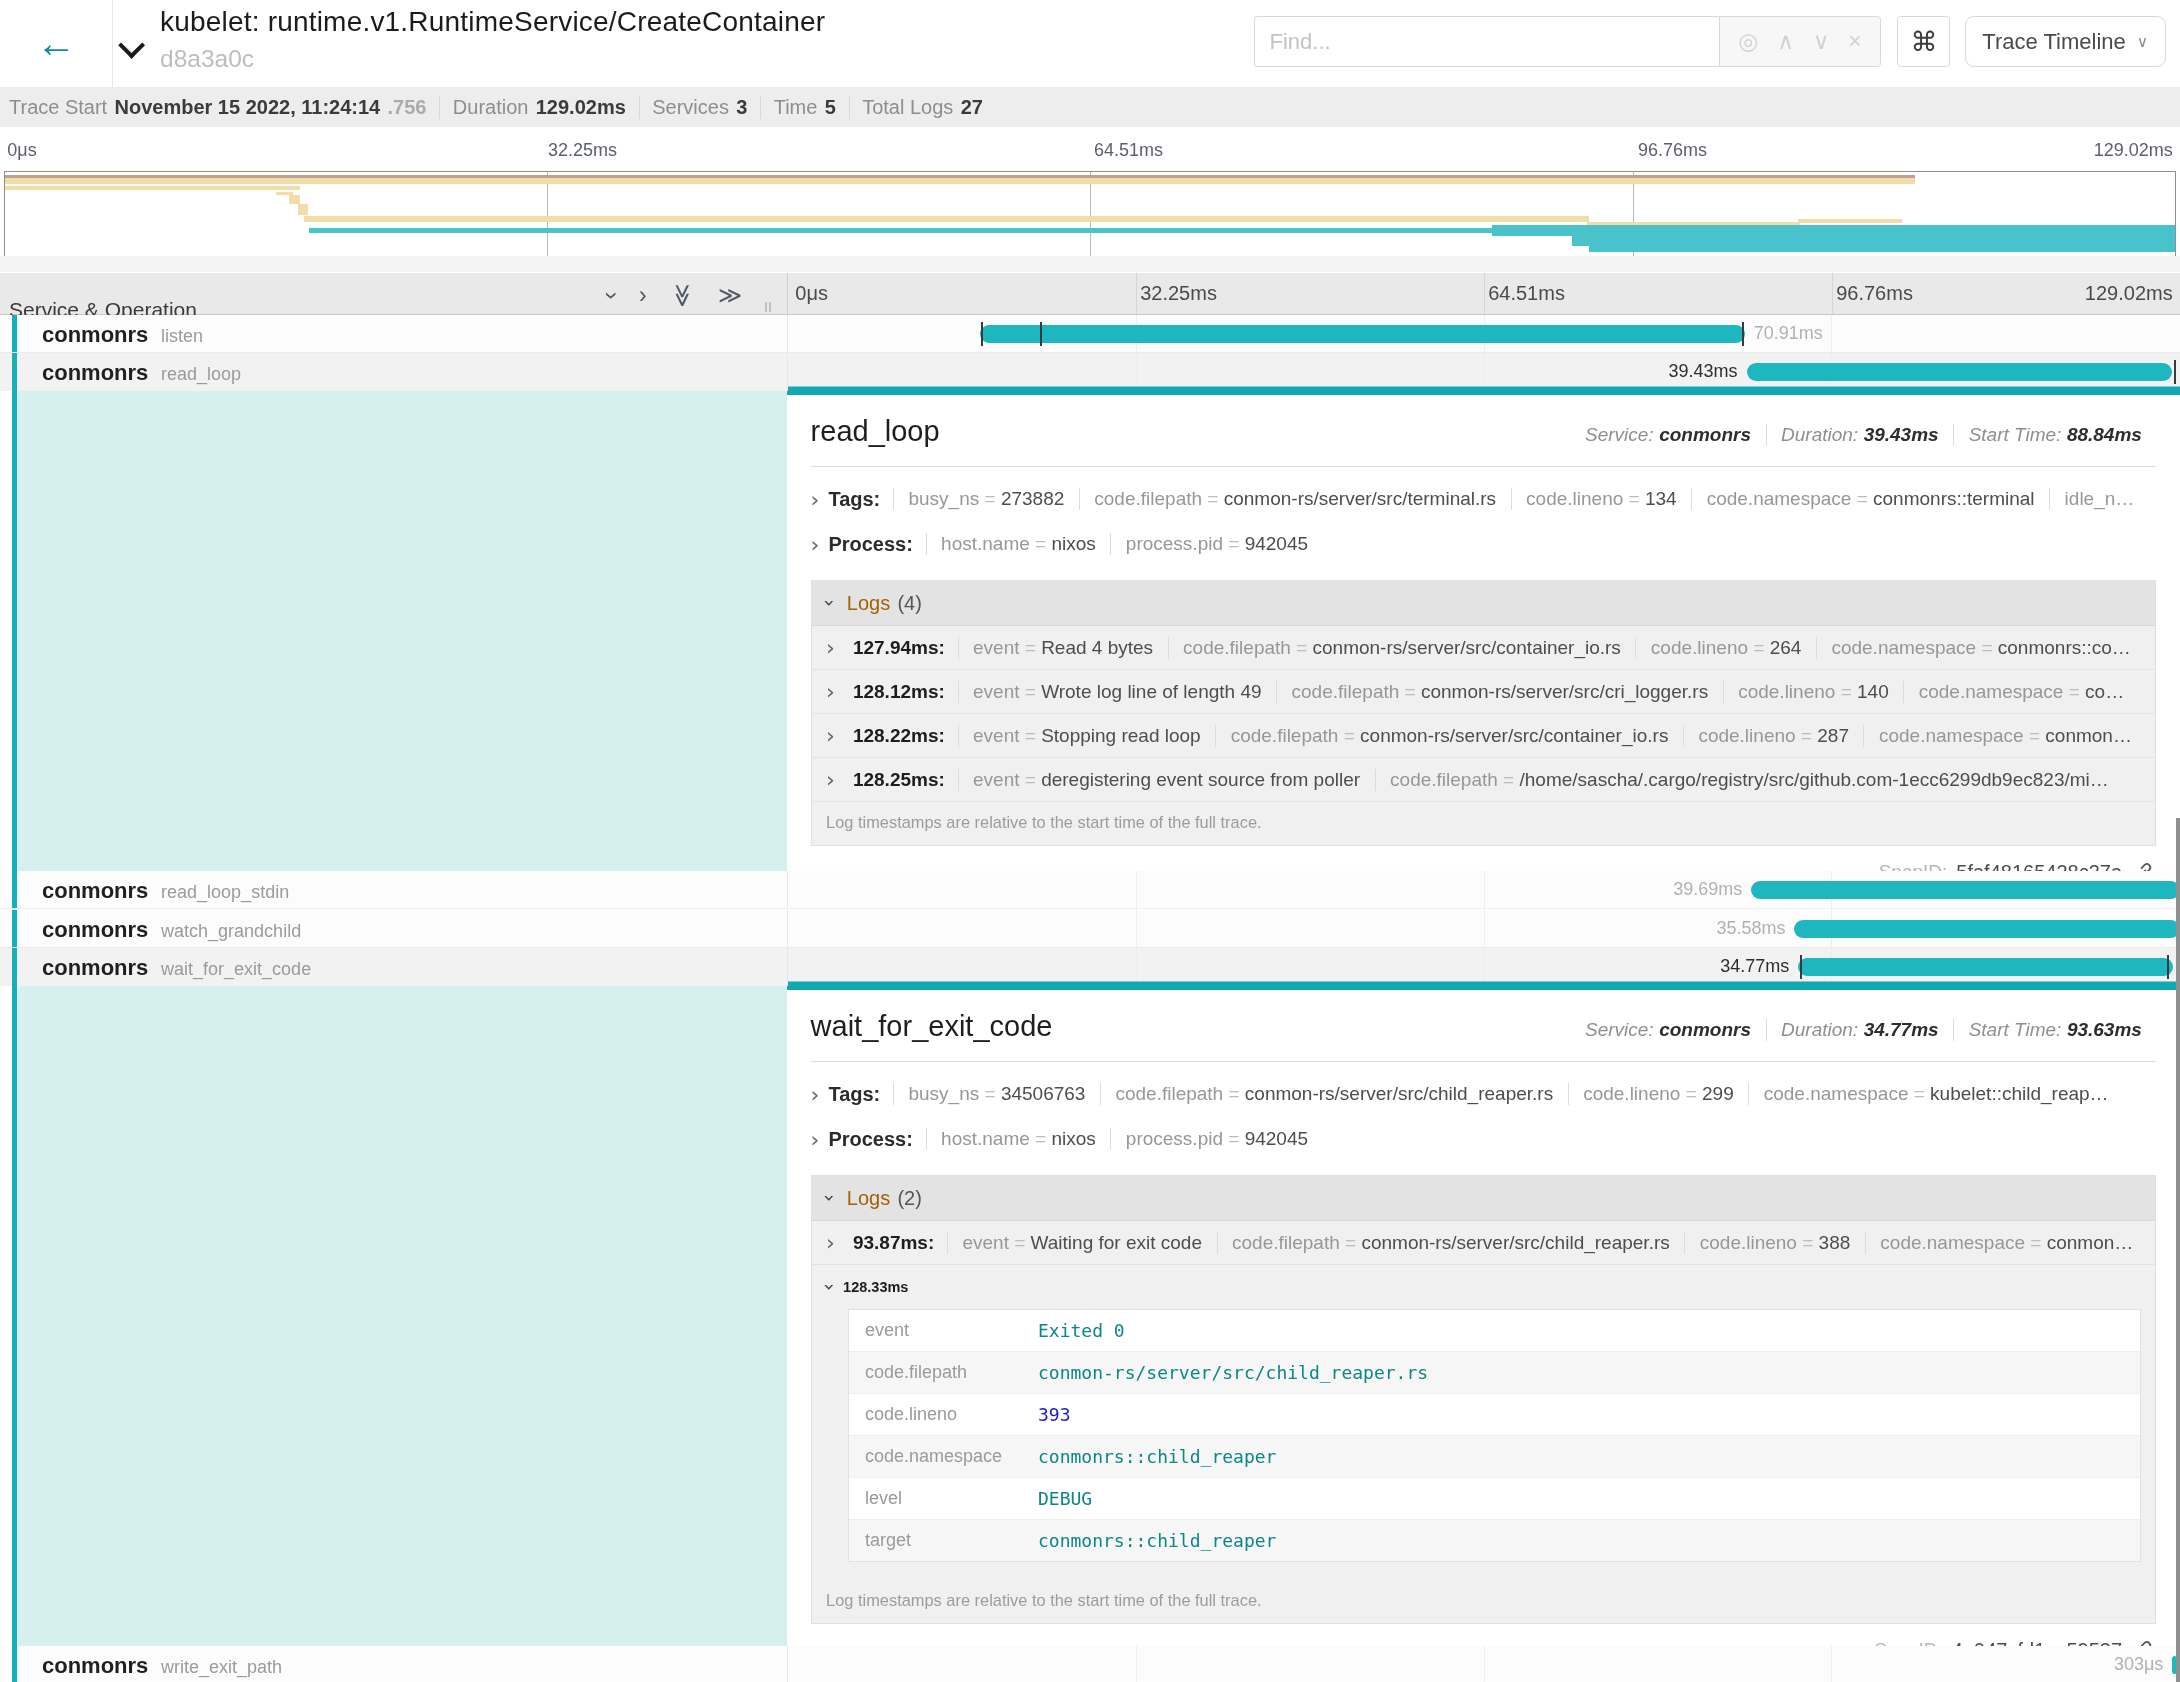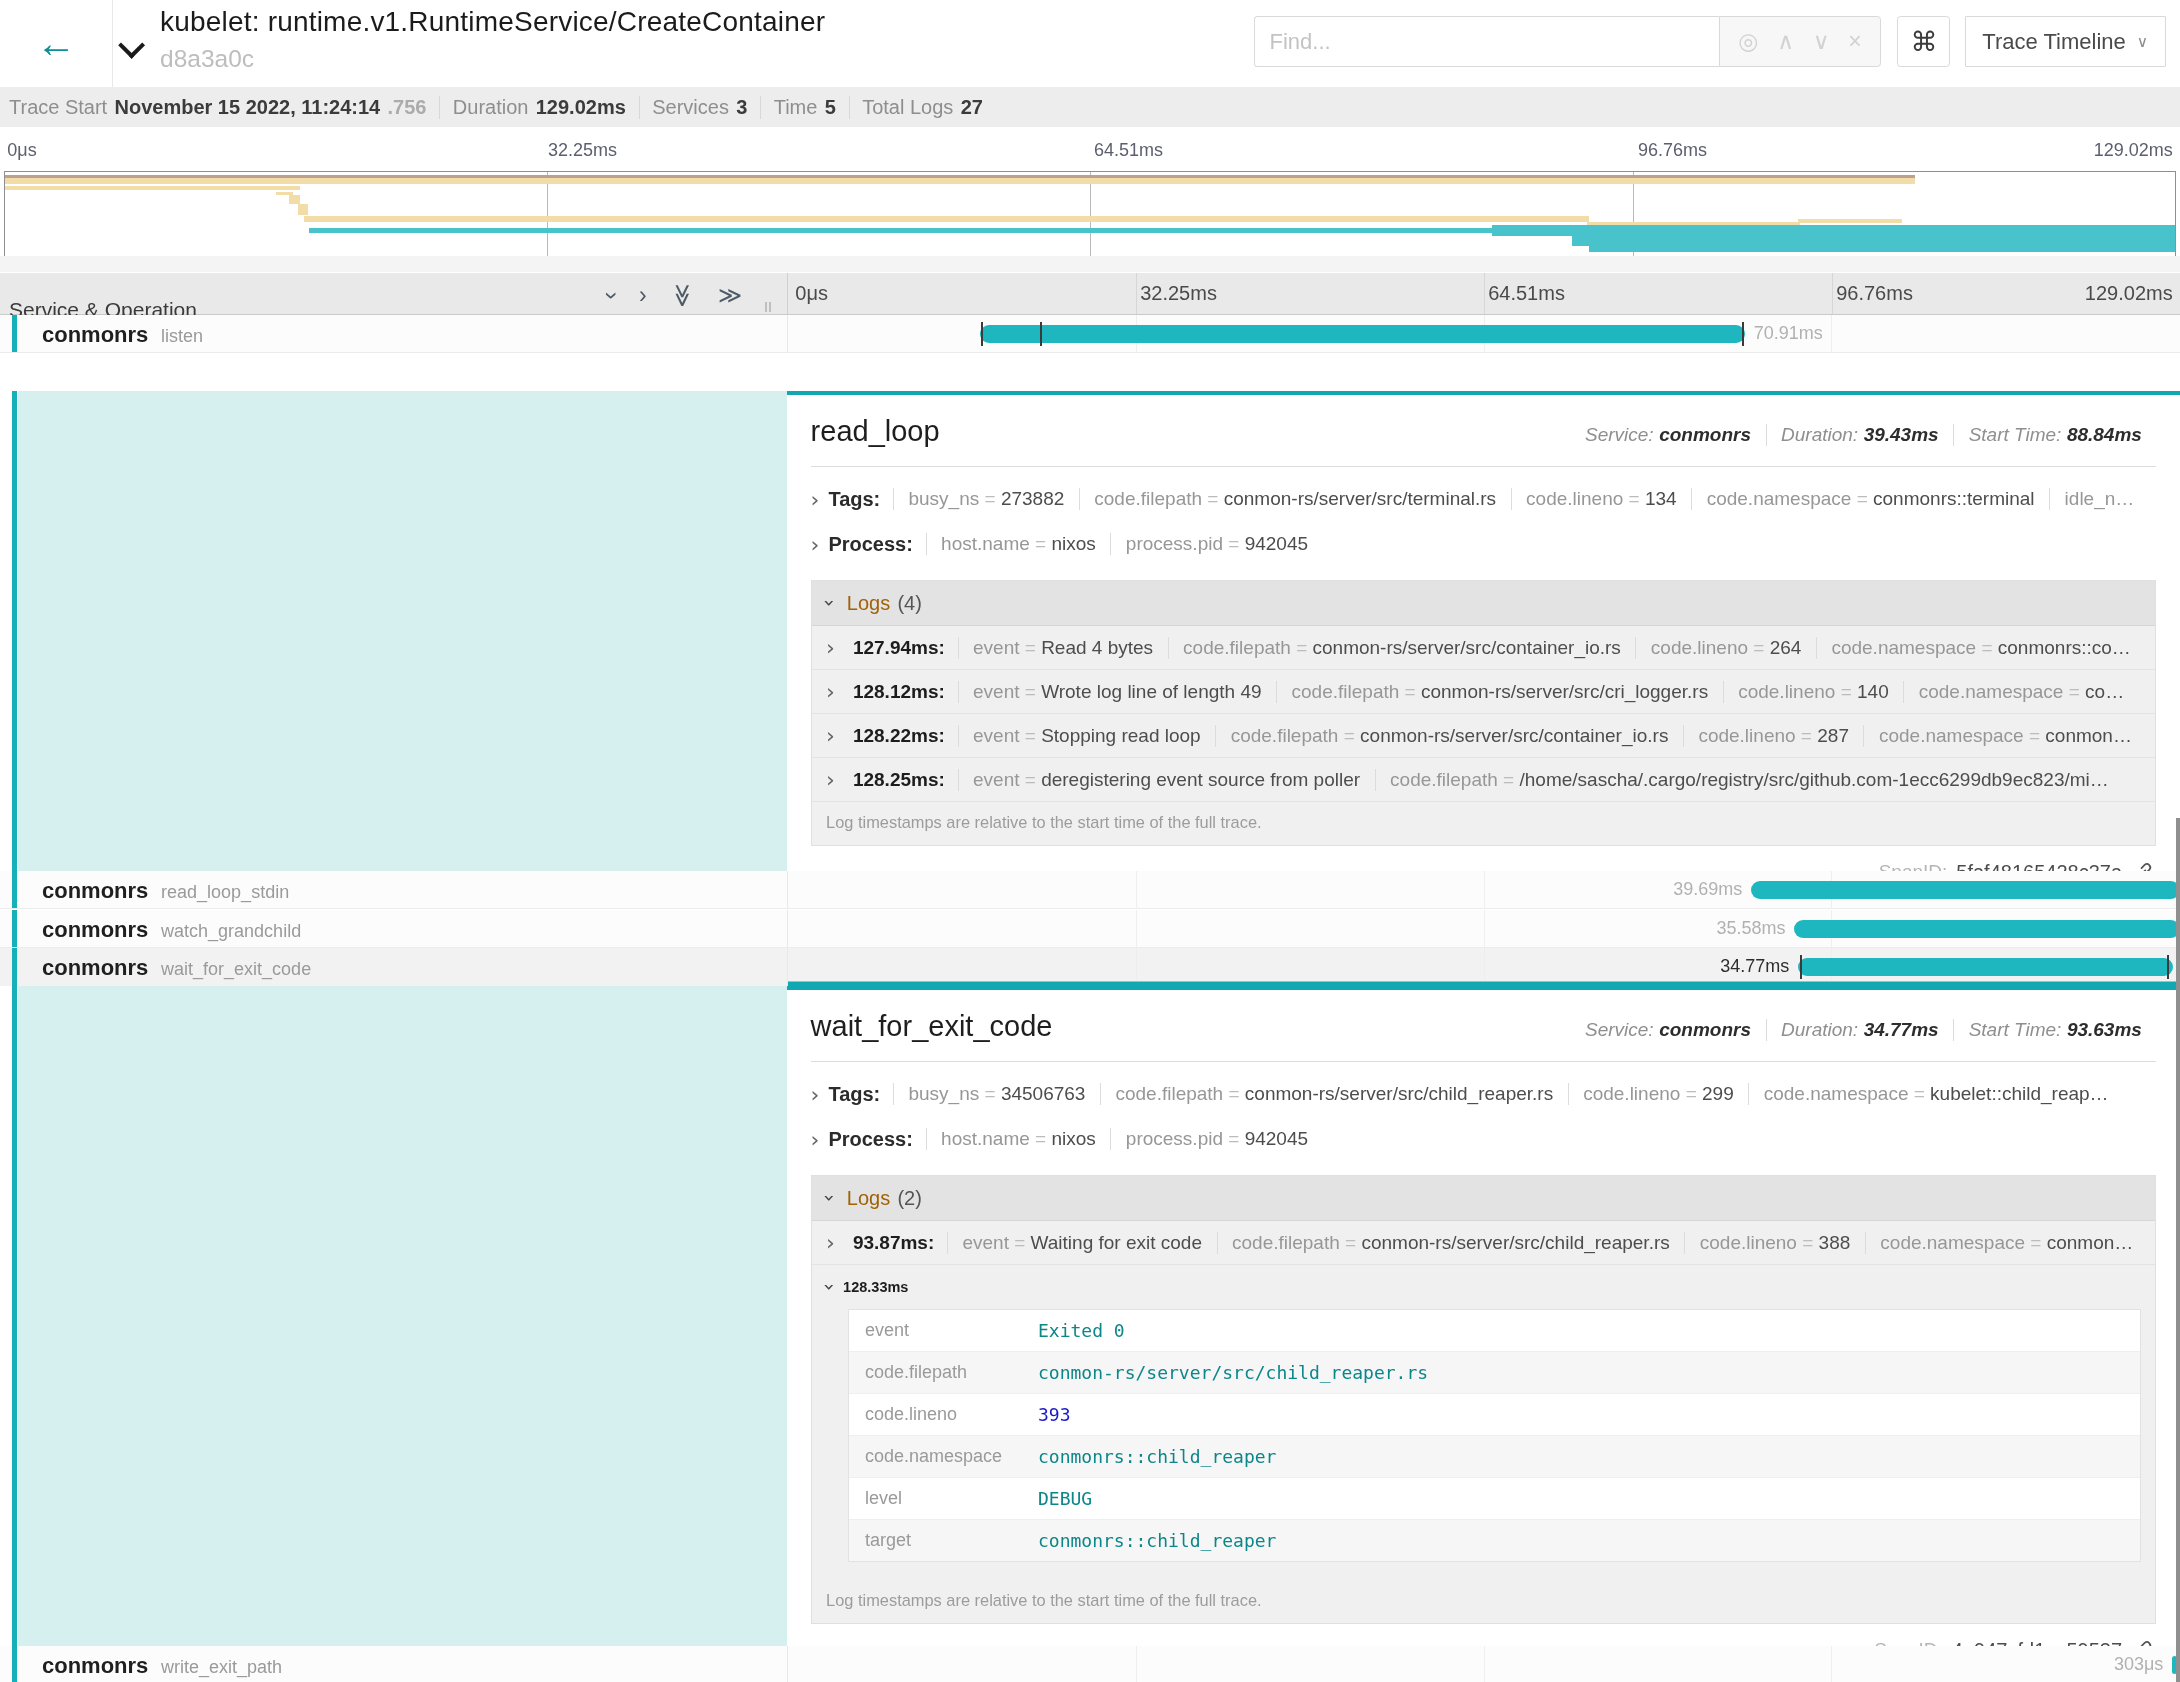--- a/index.html
+++ b/index.html
@@ -16,21 +16,21 @@
   .trace-id{font-size:24.5px;color:#bdbdbd;margin-top:7.3px;}
   .find-wrap{position:absolute;right:14.5px;top:16.4px;display:flex;align-items:center;}
   .find-input{width:435px;height:49px;border:0.9px solid #d9d9d9;border-right:none;border-radius:3.6px 0 0 3.6px;
               font-size:22px;color:#444;padding:0 14.5px;outline:none;font-family:"Liberation Sans",sans-serif;}
   .find-input::placeholder{color:#c3c3c3;}
   .find-addon{width:162px;height:51px;border:0.9px solid #d9d9d9;border-radius:0 3.6px 3.6px 0;background:#f7f7f7;
               display:flex;align-items:center;justify-content:space-around;box-sizing:border-box;padding:0 9px;}
   .addon-ic{color:#d2d2d2;font-size:23px;line-height:1;}
   .cmd-btn{width:53px;height:51px;margin-left:16.4px;border:0.9px solid #d9d9d9;border-radius:3.6px;background:#fff;
            display:flex;align-items:center;justify-content:center;font-size:27px;color:#3c3c3c;cursor:pointer;box-sizing:border-box;}
-  .view-btn{height:51px;margin-left:14.5px;border:0.9px solid #d9d9d9;border-radius:1px;background:#fff;
+  .view-btn{height:51px;margin-left:14.5px;border:0.9px solid #d9d9d9;border-radius:9px;background:#fff;
             display:flex;align-items:center;padding:0 16.4px;font-size:22px;color:#4a4a4a;cursor:pointer;box-sizing:border-box;}
   .view-caret{font-size:15.5px;color:#8a8a8a;margin-left:11px;}
   
   #summary-bar{position:absolute;top:87px;left:0;right:0;height:40px;background:#ededed;border-bottom:0.9px solid #e0e0e0;
                display:flex;align-items:center;font-size:20px;color:#8e8e8e;}
   .sum-item{padding:0 12.7px;border-left:0.9px solid #d8d8d8;white-space:nowrap;}
   .sum-item:first-child{border-left:none;padding-left:9px;}
   .sum-val{font-weight:700;color:#3b3b3b;margin-left:7.3px;}
   .sum-frac{font-weight:700;color:#ababab;}
   
@@ -227,20 +227,33 @@
       <div class="bar-wrap">
           <div class="span-bar" style="left: 13.77%; width: 54.96%;"></div>
           <div class="bar-tick" style="left: 13.9%;"></div>
           <div class="bar-tick" style="left: 18.1%;"></div>
           <div class="bar-tick" style="left: 68.55%;"></div>
         </div>
       <span class="dur-label dur-gray" style="left: calc(68.73% + 9px);">70.91ms</span>
     </div>
   </div>
 
+  <div class="span-row selected" style="top:38px">
+    <div class="row-left">
+      <div class="indent-guide"></div>
+      <span class="svc-name"><span>conmonrs</span><span class="op-name">read_loop</span></span>
+    </div>
+    <div class="tl-cell">
+      <div class="bar-wrap">
+          <div class="span-bar" style="left: 68.86%; width: 30.56%;"></div>
+          <div class="bar-tick" style="left: 99.55%;"></div>
+        </div>
+      <span class="dur-label dur-dark" style="right: calc(31.14% + 9px);">39.43ms</span>
+    </div>
+  </div>
 
   <div class="detail-panel" style="top:76px;height:480px">
     <div class="detail-left">
       <div class="indent-guide"></div>
       <div class="detail-cyan"></div>
     </div>
     <div class="detail-right">
       <div class="detail-content">
         <div class="dhead">
           <span class="dtitle">read_loop</span>

